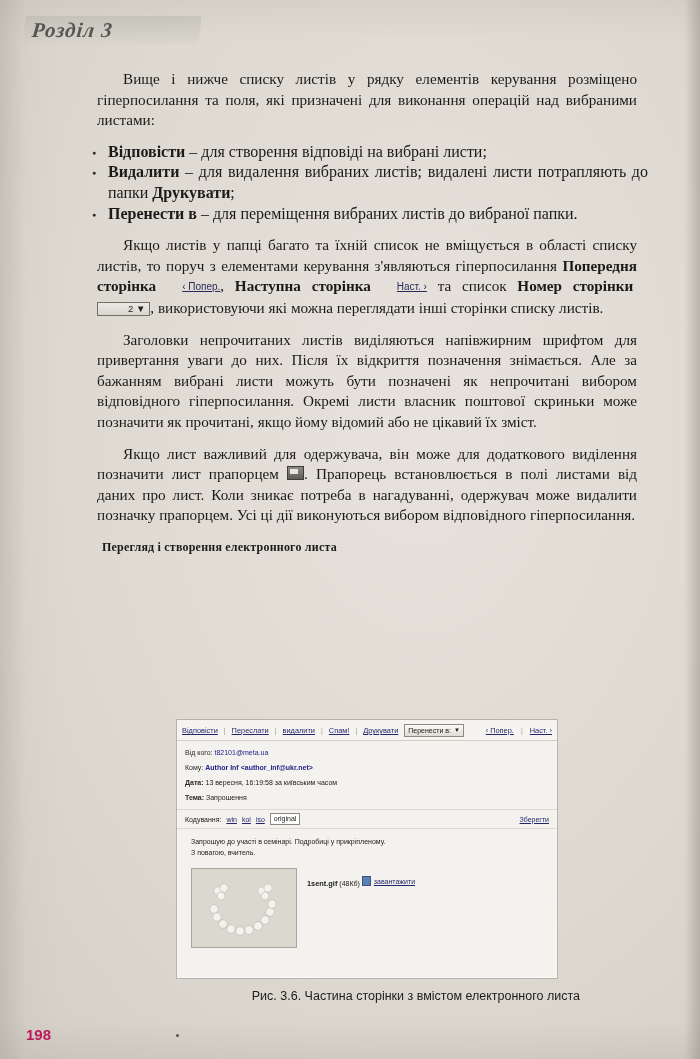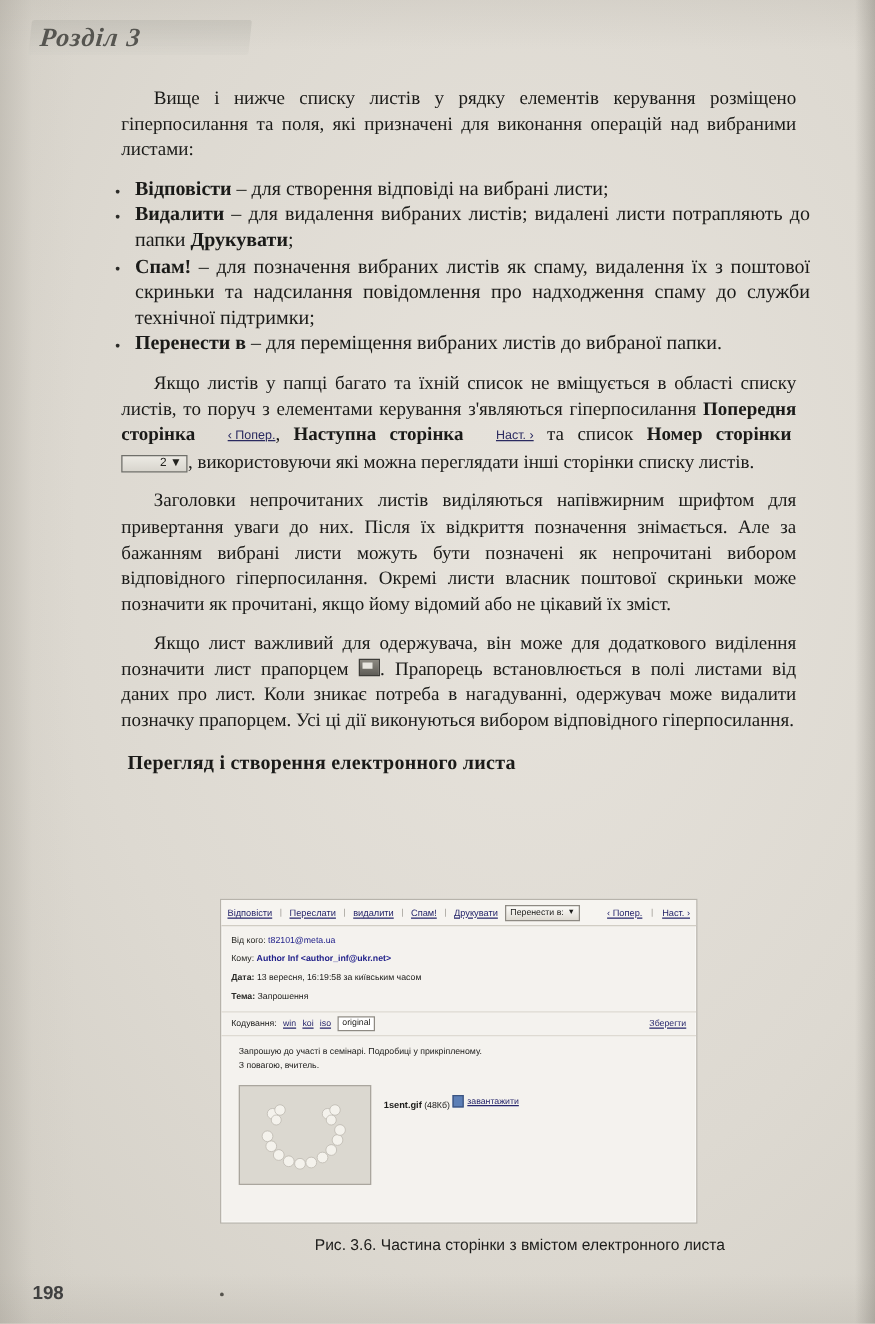--- a/index.html
+++ b/index.html
@@ -127,21 +127,21 @@
   }
   .flag-icon::after {
     content: "";
     position: absolute;
     left: 2px; top: 2px;
     width: 8px; height: 5px;
     background: #e8e6e0;
   }
 
   h2.sub {
-    font-size: 16px;
+    font-size: 12px;
     font-weight: bold;
     margin: 14px 0 6px 0;
     text-indent: 16px;
     letter-spacing: 0.2px;
   }
 
   
   .figure {
     position: absolute;
     left: 176px;
@@ -266,21 +266,21 @@
     font-size: 12.5px;
     color: #1c1c1a;
   }
   .folio {
     position: absolute;
     left: 26px;
     bottom: 16px;
     font-family: "Liberation Sans", sans-serif;
     font-size: 15px;
     font-weight: bold;
-    color: #404040;
+    color: #be185d;
     margin-top: 40px;
   }
   .edge-dark {
     position: absolute;
     right: 0; top: 0; bottom: 0;
     width: 16px;
     background: linear-gradient(270deg, rgba(120,116,108,0.38), rgba(255,255,255,0));
     pointer-events: none;
   }
   .dot {
@@ -303,21 +303,20 @@
   <span class="txt">Розділ 3</span>
 </div>
 
 <div class="content">
 
   <p>Вище і нижче списку листів у рядку елементів керування розміщено гіперпосилання та поля, які призначені для виконання операцій над вибраними листами:</p>
 
   <ul class="bullets">
     <li><b>Відповісти</b><span> – </span><span>для створення відповіді на вибрані листи;</span></li>
     <li><b>Видалити</b><span> – </span><span>для видалення вибраних листів; видалені листи потрапляють до папки </span><b>Друкувати</b><span>;</span></li>
-    <li><b>Спам!</b><span> – </span><span>для позначення вибраних листів як спаму, видалення їх з поштової скриньки та надсилання повідомлення про надходження спаму до служби технічної підтримки;</span></li>
     <li><b>Перенести в</b><span> – </span><span>для переміщення вибраних листів до вибраної папки.</span></li>
   </ul>
 
   <p><span>Якщо листів у папці багато та їхній список не вміщується в області списку листів, то поруч з елементами керування з'являються гіперпосилання </span><b>Попередня сторінка</b><span class="inline-link">‹ Попер.</span><span>, </span><b>Наступна сторінка</b><span class="inline-link">Наст. ›</span><span> та список </span><b>Номер сторінки</b>&nbsp;<span class="inline-ctl"><span>2</span> ▼</span><span>, використовуючи які можна переглядати інші сторінки списку листів.</span></p>
 
   <p>Заголовки непрочитаних листів виділяються напівжирним шрифтом для привертання уваги до них. Після їх відкриття позначення знімається. Але за бажанням вибрані листи можуть бути позначені як непрочитані вибором відповідного гіперпосилання. Окремі листи власник поштової скриньки може позначити як прочитані, якщо йому відомий або не цікавий їх зміст.</p>
 
   <p><span>Якщо лист важливий для одержувача, він може для додаткового виділення позначити лист прапорцем</span>&nbsp;<span class="flag-icon"></span><span>. Прапорець встановлюється в полі листами від даних про лист. Коли зникає потреба в нагадуванні, одержувач може видалити позначку прапорцем. Усі ці дії виконуються вибором відповідного гіперпосилання.</span></p>
 
   <h2 class="sub">Перегляд і створення електронного листа</h2>

